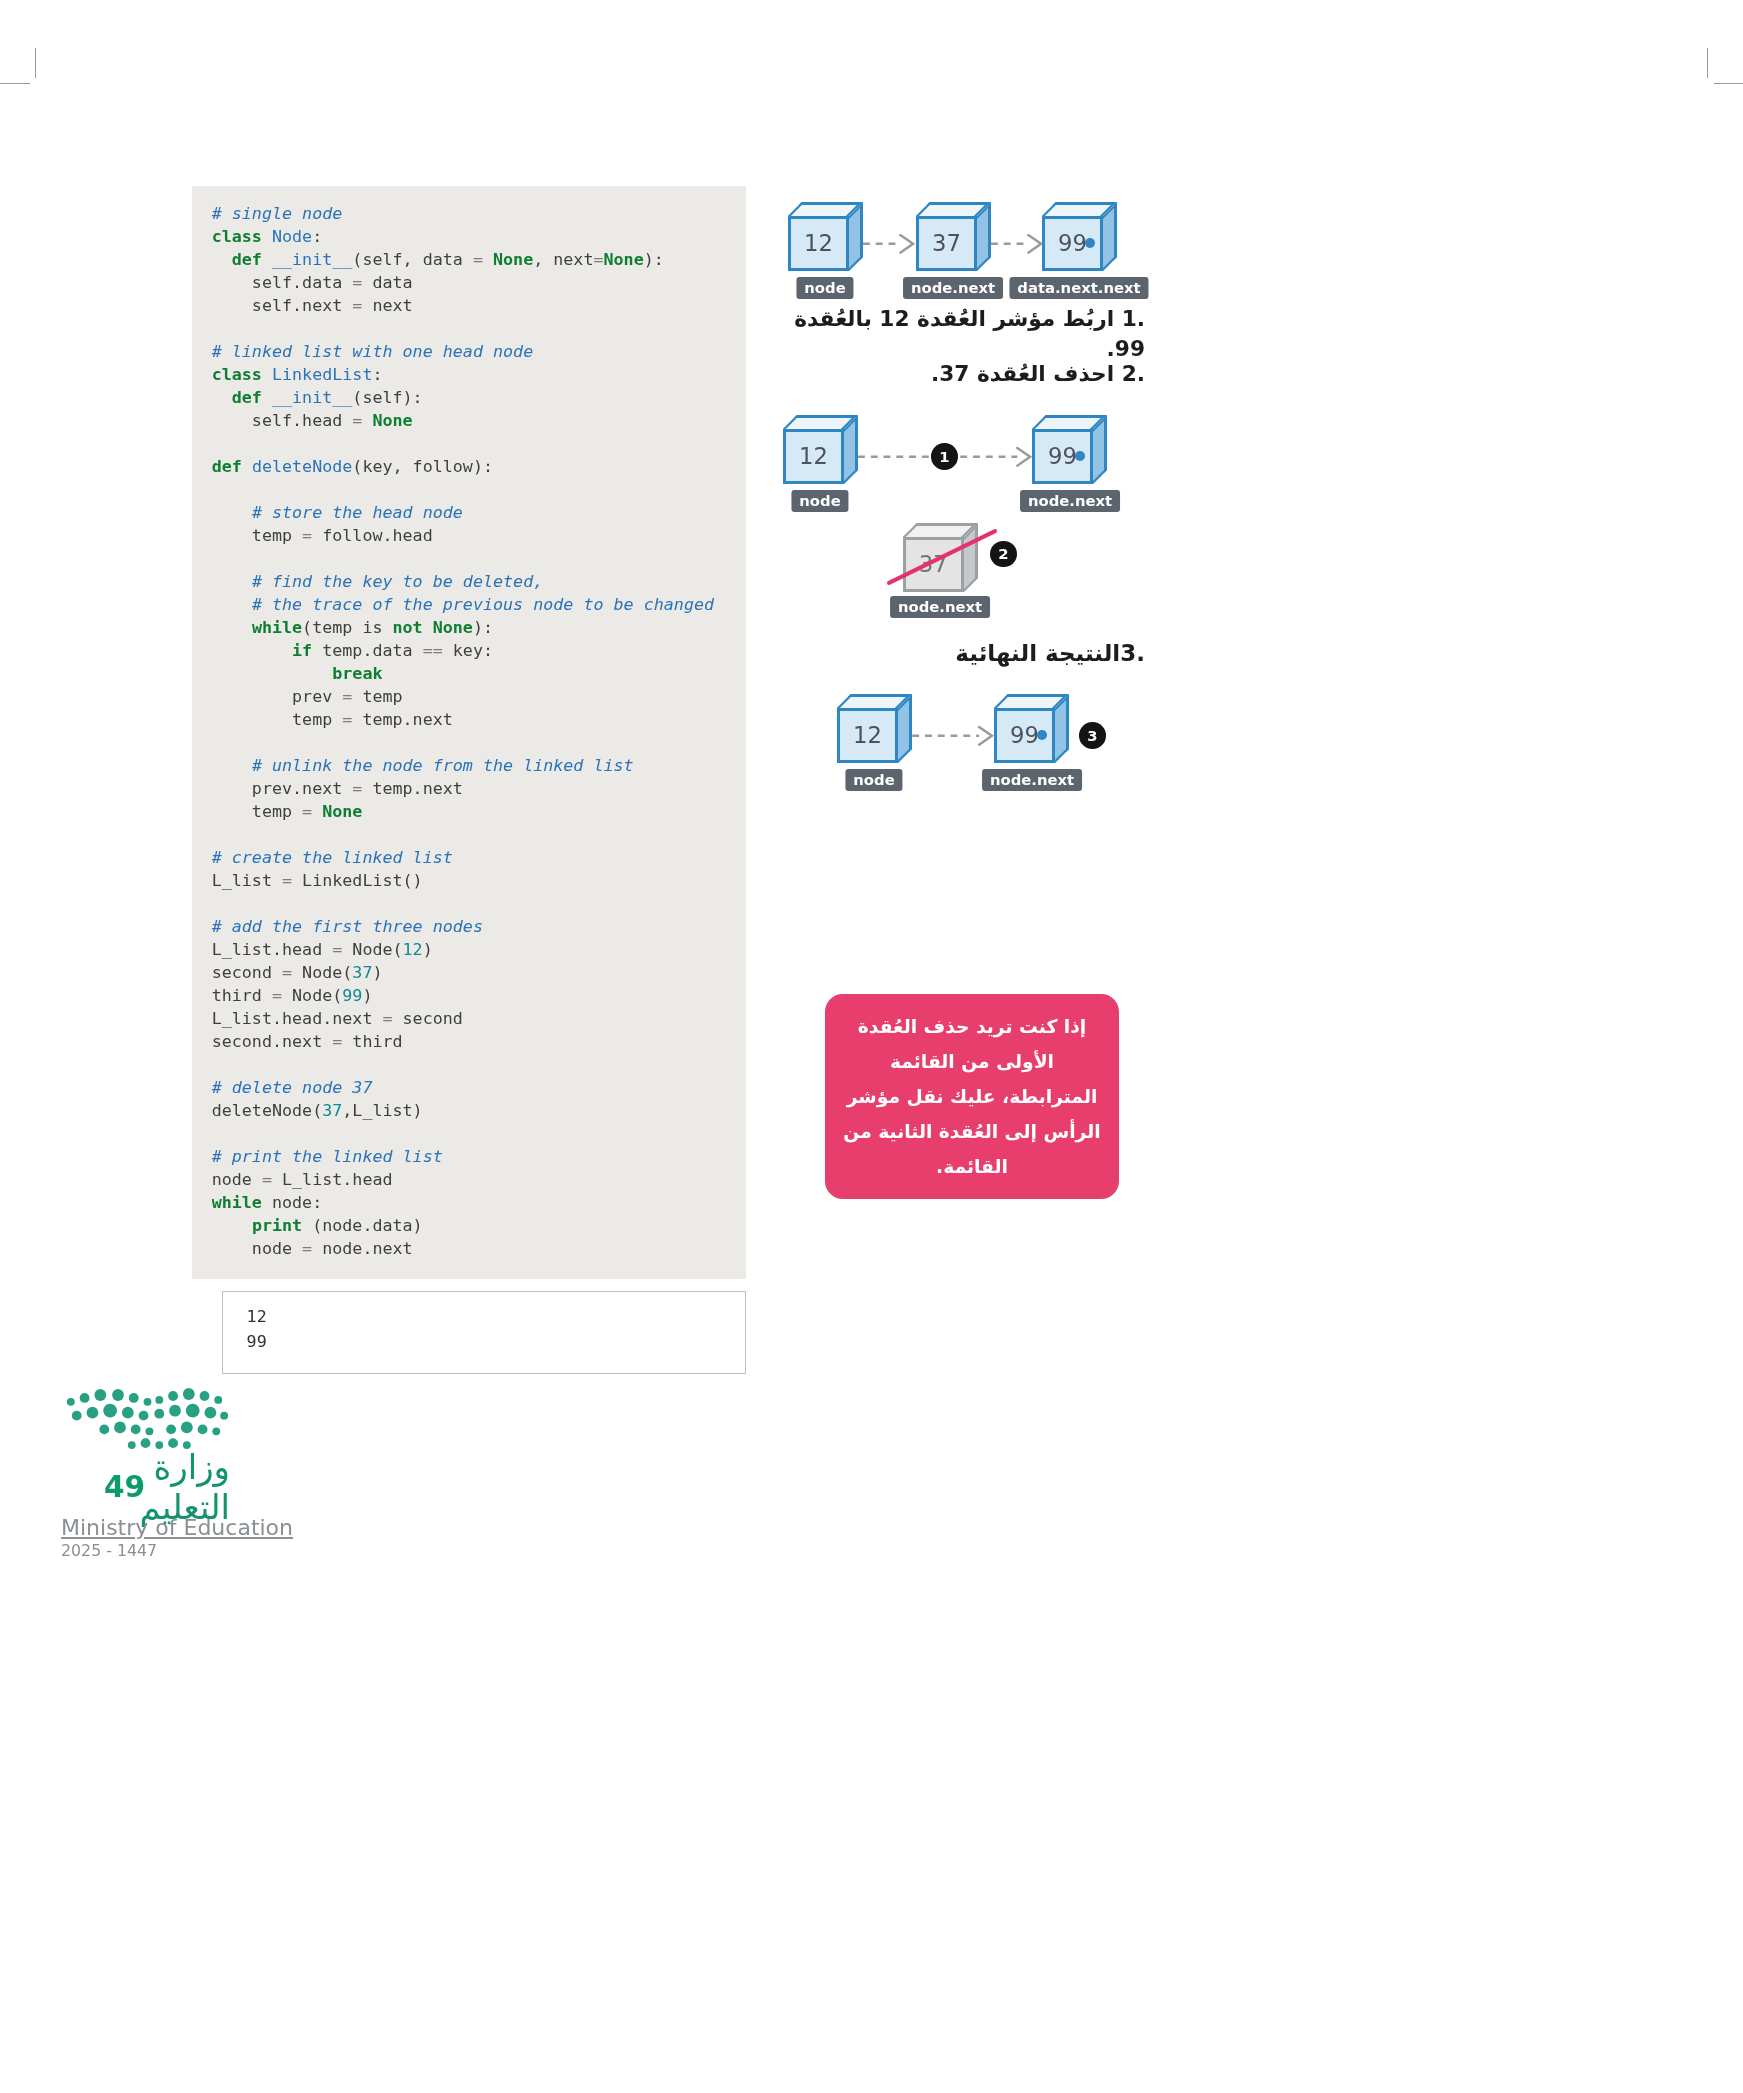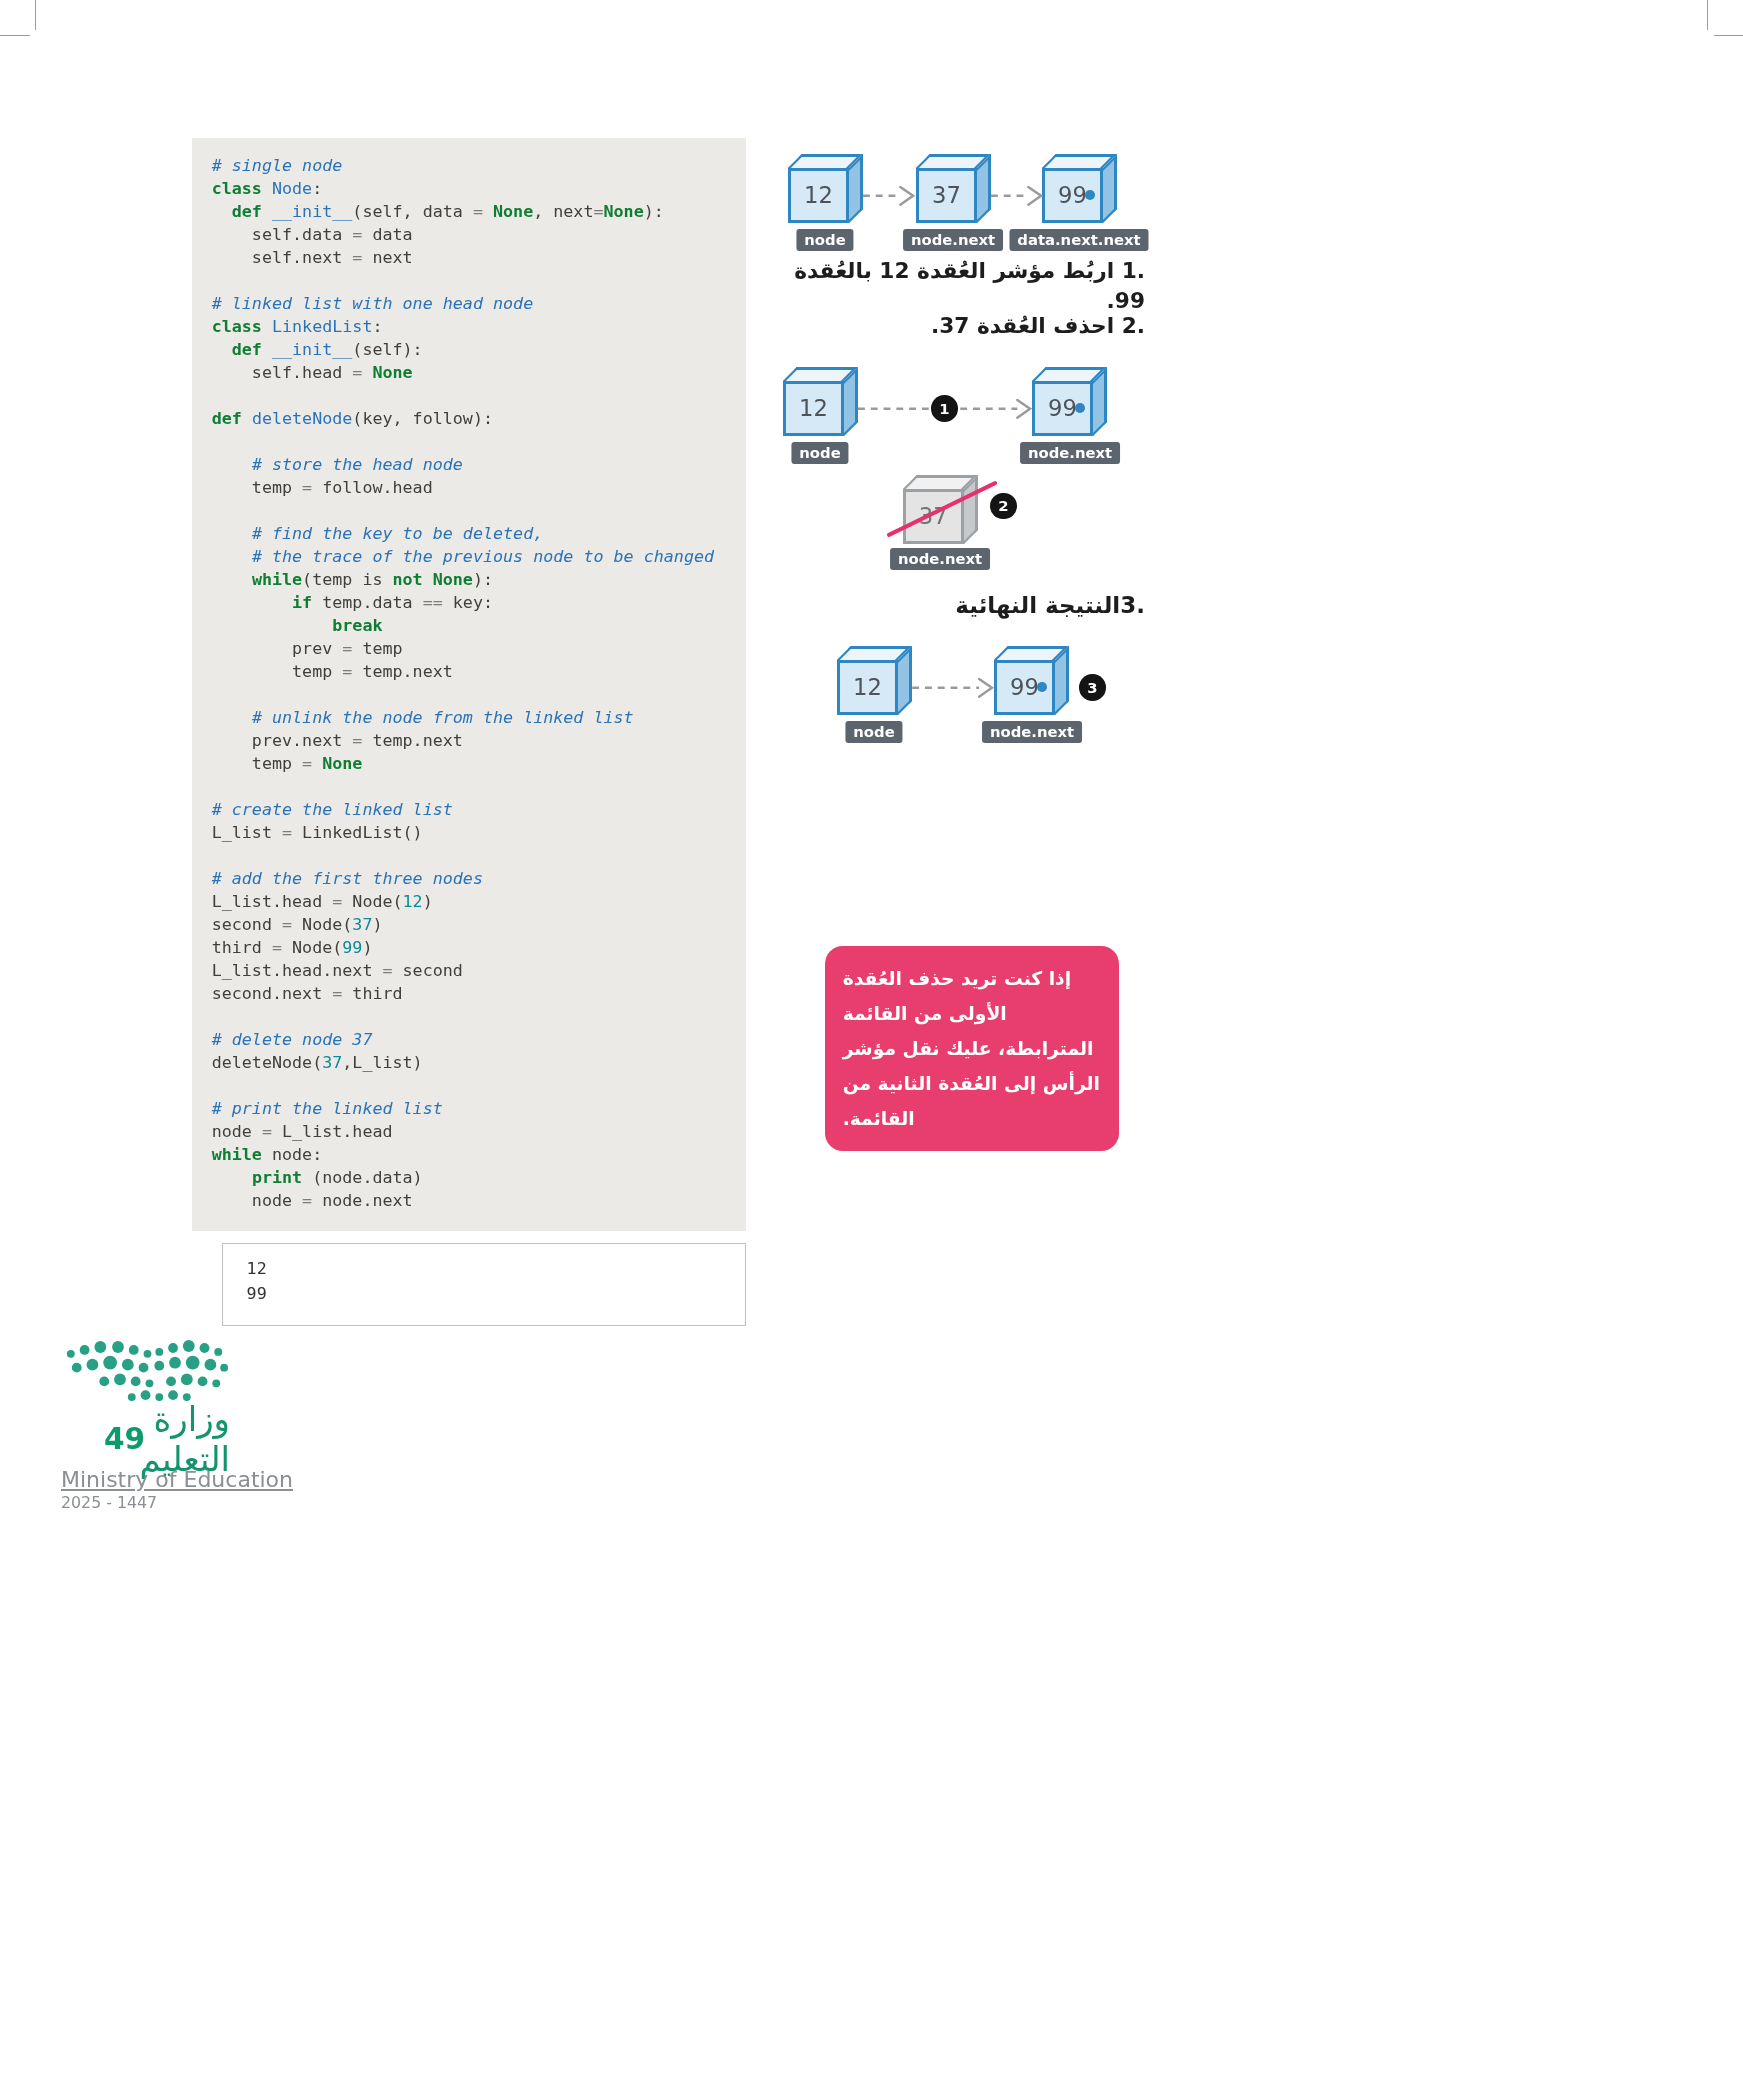--- a/index.html
+++ b/index.html
@@ -1,17 +1,17 @@
 <!DOCTYPE html>
 <html><head>
 <meta charset="utf-8">
 <style>
   * { margin:0; padding:0; box-sizing:border-box; }
   body { background:#ffffff; font-family:"DejaVu Sans", sans-serif; }
-  .page { position:relative; width:1744px; height:1750px; background:#ffffff; overflow:hidden; }
+  .page { position:relative; width:1744px; height:1750px; background:#ffffff; overflow:hidden;margin-top:48px; }
 
   
   .crop { position:absolute; background:#9b9b9b; }
 
   
   .code-panel { position:absolute; left:192px; top:138px; width:554px; height:1093px;
                 background:#eceae7; padding:15.8px 9.9px 0 19.7px; }
   .code { font-family:"DejaVu Sans Mono", monospace; font-size:16.7px; line-height:23px;
           color:#3f3f3f; white-space:pre; }
   .code-line { white-space:pre; }
@@ -56,21 +56,21 @@
   .diagram { position:absolute; }
   .strike { position:absolute; width:122px; height:3.9px; background:#e5316e; border-radius:2px;
             transform:rotate(-26deg); z-index:2; }
 
   
   .arabic-line { position:absolute; direction:rtl; text-align:right; font-weight:bold;
                  color:#1d1d1d; font-size:21.7px; line-height:29.6px; }
   .arabic-line .inum { direction:ltr; unicode-bidi:embed; }
   .note-box { position:absolute; left:825px; top:946px; width:294px; min-height:138px;
               background:#e73e6e; border-radius:17.7px; padding:14.8px 17.7px;
-              direction:rtl; text-align:left; color:#ffffff; font-weight:bold;
+              direction:rtl; text-align:center; color:#ffffff; font-weight:bold;
               font-size:18.7px; line-height:35px; }
 
   
   .logo-dots { position:absolute; left:61px; top:1338px; }
   .wordmark { position:absolute; left:61px; top:1399px; width:169px; direction:rtl;
               text-align:right; color:#13946e; font-weight:normal; font-size:34px; }
   .page-number { position:absolute; left:104px; top:1422px; color:#0f9a6e;
                  font-weight:bold; font-size:29.6px; z-index:2;text-align:center; }
   .ministry { position:absolute; left:61px; top:1467px; color:#8a8f93; font-size:22px;text-decoration:underline; }
   .years { position:absolute; left:61px; top:1493px; color:#8a8f93; font-size:15.8px; }

